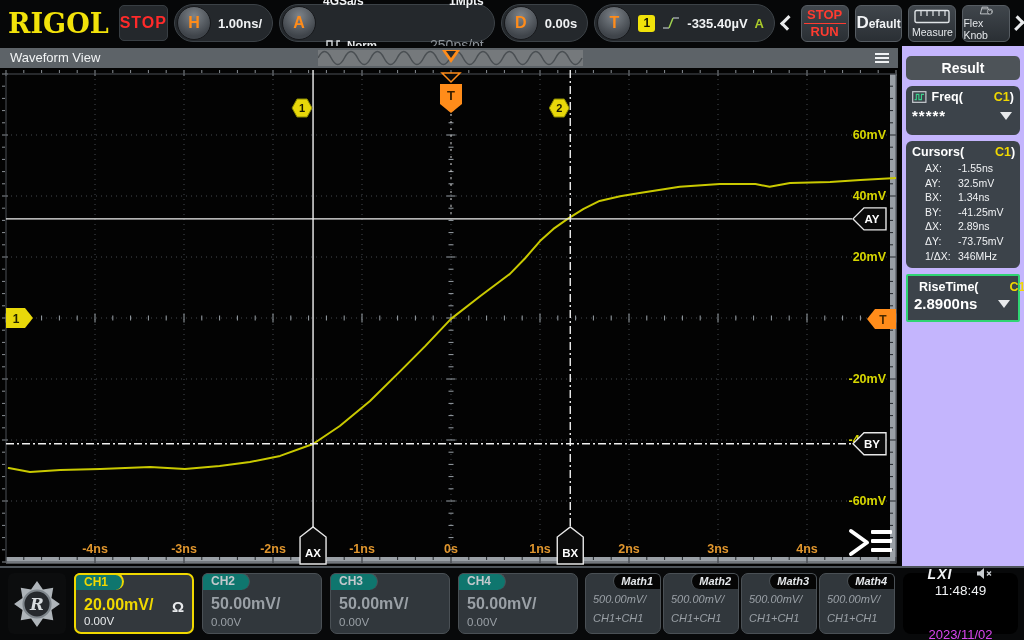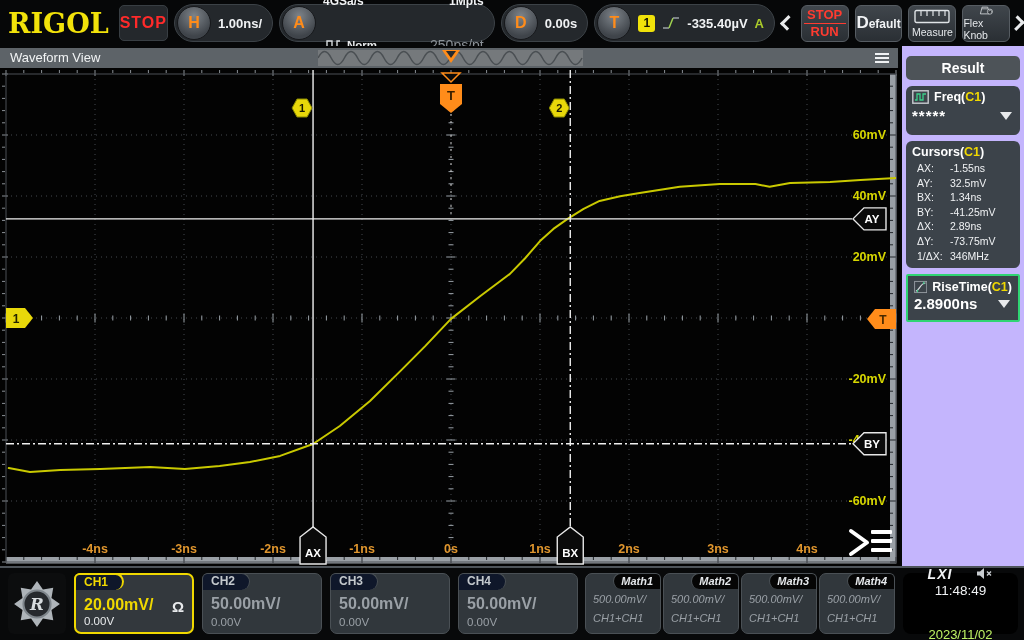--- a/index.html
+++ b/index.html
@@ -51,40 +51,40 @@
   .xt{fill:#e0962e;font-weight:bold;font-size:12.5px;text-anchor:middle;}
   .yt{fill:#d6d600;font-weight:bold;font-size:12.5px;text-anchor:end;}
   .badge-txt{fill:#ffffff;font-weight:bold;font-size:11.5px;text-anchor:middle;}
 
   
   .result-panel{position:absolute;left:902px;top:46px;width:122px;height:520px;background:#c4b5fd;}
   .result-title{margin:10px 4px 0;height:24px;background:#4d5358;border-radius:5px;
         display:flex;align-items:center;justify-content:center;font-size:14px;font-weight:bold;color:#fff;}
   .panel-card{position:absolute;left:4px;width:114px;background:#3c434a;border-radius:6px;}
   .card-tab{display:flex;align-items:center;gap:5px;padding:4px 6px 1px;font-weight:bold;font-size:12.5px;color:#fff;white-space:nowrap;}
-  .chan-y{color:#f0d800;}
+  .chan-y{color:#f0d800;padding-left:31px;}
   .card-valrow{display:flex;align-items:center;justify-content:space-between;padding:2px 8px 0 6px;}
   .card-val{font-size:15px;font-weight:bold;color:#fff;letter-spacing:1px;}
   .dd-arrow{width:0;height:0;border-left:6px solid transparent;border-right:6px solid transparent;border-top:8px solid #e8eaec;}
-  .cur-rows{padding:1px 4px 3px;}
+  .cur-rows{padding:1px 12px 3px;}
   .cur-row{display:flex;padding:0 0 0 7px;font-size:10.5px;line-height:14.6px;color:#f0f2f4;}
   .cur-row .cl{width:33px;flex:0 0 33px;}
   .freq-card{top:40px;height:49px;}
   .cursors-card{top:95px;height:127px;}
   .rise-card{top:228px;height:48px;border:2px solid #2fd573;border-radius:2px;background:#3c434a;}
   .rise-card .card-valrow{padding-top:0;}
   .rise-val{font-size:15px;font-weight:bold;color:#fff;}
 
   
   .bottombar{position:absolute;left:0;top:566px;width:1024px;height:74px;background:#08090a;border-top:2px solid #4e545a;}
   .gear-card{position:absolute;left:8px;top:5px;width:58px;height:61px;background:#0c0d0e;border-radius:6px;
         display:flex;align-items:center;justify-content:center;}
   .ch-card{position:absolute;top:5px;width:120px;height:61px;background:#31373c;border:1px solid #4a5055;border-radius:7px;}
   .ch-card.active{border:2px solid #f0d800;background:#33383d;}
-  .ch-tab{position:absolute;top:-1px;left:-1px;height:17px;line-height:15px;padding:0 14px 0 8px;background:#0f172a;
+  .ch-tab{position:absolute;top:-1px;left:-1px;height:17px;line-height:15px;padding:0 14px 0 8px;background:#0f766e;
         font-weight:bold;font-size:12px;color:#c4c9cd;border:1px solid #4a5055;border-bottom:none;border-radius:6px 9px 9px 0;}
   .ch-card.active .ch-tab{color:#f0d800;border:2px solid #f0d800;border-bottom:none;top:-2px;left:-2px;}
   .ch-scale{position:absolute;left:8px;top:21px;font-weight:bold;font-size:16px;color:#9aa0a6;}
   .ch-card.active .ch-scale{color:#f0d800;}
   .ch-icons{position:absolute;right:8px;top:23px;display:flex;align-items:center;gap:6px;}
   .dc-icon{width:16px;}
   .dc-icon .solid{height:0;border-top:2px solid #9aa0a6;margin-bottom:3px;}
   .dc-icon .dash{height:0;border-top:2px dotted #9aa0a6;}
   .ch-card.active .dc-icon .solid{border-color:#e8eaec;}
   .ch-card.active .dc-icon .dash{border-color:#e8eaec;}
@@ -94,21 +94,21 @@
   .math-card{position:absolute;top:5px;width:76px;height:61px;background:#31373c;border:1px solid #4a5055;border-radius:7px;font-style:italic;}
   .math-tab{position:absolute;top:-1px;right:-1px;height:16px;line-height:14px;padding:0 7px;background:#050505;
         font-weight:bold;font-size:11px;color:#e4e7ea;border:1px solid #4a5055;border-bottom:none;border-radius:9px 6px 0 9px;}
   .math-scale{position:absolute;left:7px;top:19px;font-size:11px;color:#9aa0a6;}
   .math-expr{position:absolute;left:7px;top:38px;font-size:11px;color:#9aa0a6;}
   .lxi-card{position:absolute;left:903px;top:5px;width:115px;height:61px;background:#000;border-radius:8px;
         display:flex;flex-direction:column;align-items:center;justify-content:center;gap:1px;}
   .lxi-row{display:flex;align-items:center;gap:24px;}
   .lxi-logo{font-weight:bold;font-style:italic;font-size:14px;color:#f0f2f4;letter-spacing:1px;}
   .lxi-time{font-size:13.5px;color:#f0f2f4;}
-  .lxi-date{font-size:13px;color:#bef264;margin-top:28px;}
+  .lxi-date{font-size:13px;color:#d946ef;margin-top:28px;}
 </style>
 </head>
 <body>
 
 <div class="screen">
 
   <header class="topbar">
     <div class="logo">RIGOL</div>
     <div class="stop-badge">STOP</div>
 

